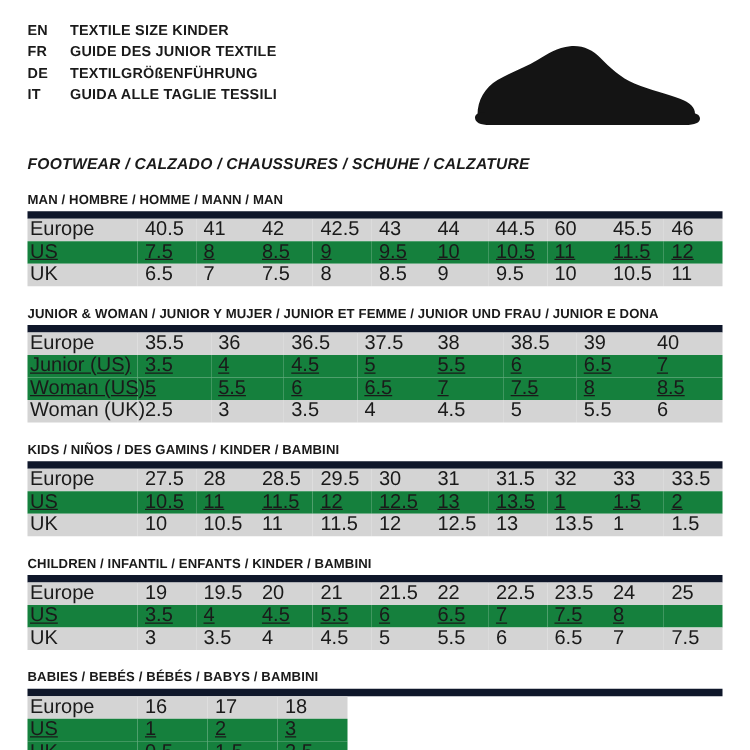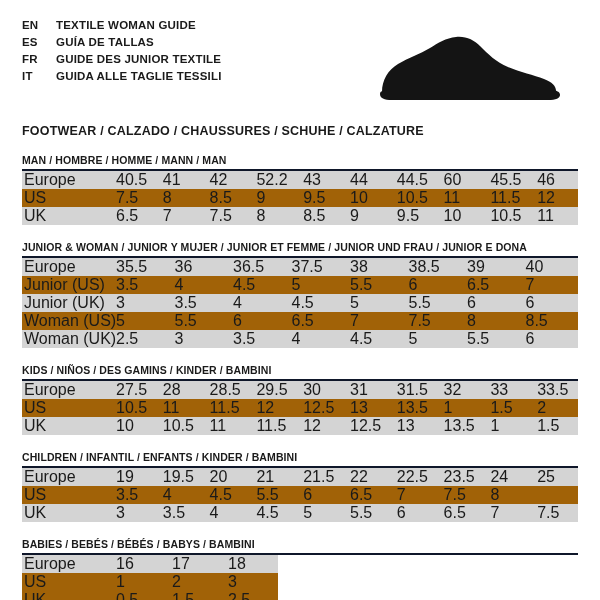--- a/index.html
+++ b/index.html
@@ -53,50 +53,52 @@
     top: 16px;
     width: 190px;
     height: 74px;
   }
 
   .section-title {
     font-size: 12.5px;
     font-weight: bold;
     margin-top: 14px;
     letter-spacing: 0.2px;
+    font-style: italic;
   }
 
   
   .block {
     margin-top: 16px;
   }
   .block-head {
     font-size: 10.5px;
     font-weight: bold;
     padding-bottom: 3px;
-    border-bottom: 2px solid #0f172a;
+    border-bottom: 6px solid #0f172a;
     letter-spacing: 0.1px;
   }
   table.sizes {
     border-collapse: collapse;
     width: 100%;
     table-layout: fixed;
     font-size: 16px;
   }
   table.sizes td {
     height: 17px;
     padding: 0 0 0 6px;
     color: #1a1a1a;
     white-space: nowrap;
   }
   table.sizes tr.shaded td {
     background: #d4d4d4;
   }
   table.sizes tr.plain td {
-    background: #a16207;
+    background: #15803d;
+    text-decoration: underline;
   }
   table.sizes td.lbl {
     width: 86px;
     text-align: left;
     padding-left: 2px;
   }
   table.sizes td.val {
     text-align: left;
   }
   .block.babies table.sizes td.val {
@@ -109,29 +111,29 @@
 </head>
 <body>
 
 <div class="page">
 
   <div class="header">
     <table class="lang-table">
       <tbody>
         <tr>
           <td class="lang-code">EN</td>
-          <td class="lang-text">TEXTILE WOMAN GUIDE</td>
-        </tr>
-        <tr>
-          <td class="lang-code">ES</td>
-          <td class="lang-text">GUÍA DE TALLAS</td>
+          <td class="lang-text">TEXTILE SIZE KINDER</td>
         </tr>
         <tr>
           <td class="lang-code">FR</td>
           <td class="lang-text">GUIDE DES JUNIOR TEXTILE</td>
+        </tr>
+        <tr>
+          <td class="lang-code">DE</td>
+          <td class="lang-text">TEXTILGRÖßENFÜHRUNG</td>
         </tr>
         <tr>
           <td class="lang-code">IT</td>
           <td class="lang-text">GUIDA ALLE TAGLIE TESSILI</td>
         </tr>
       </tbody>
     </table>
 
     <div class="shoe-wrap">
       <svg viewBox="0 0 190 74" width="190" height="74" aria-hidden="true">
@@ -145,21 +147,21 @@
 
   <div class="block">
     <div class="block-head">MAN / HOMBRE / HOMME / MANN / MAN</div>
     <table class="sizes">
       <tbody>
         <tr class="shaded">
           <td class="lbl">Europe</td>
           <td class="val">40.5</td>
           <td class="val">41</td>
           <td class="val">42</td>
-          <td class="val">52.2</td>
+          <td class="val">42.5</td>
           <td class="val">43</td>
           <td class="val">44</td>
           <td class="val">44.5</td>
           <td class="val">60</td>
           <td class="val">45.5</td>
           <td class="val">46</td>
         </tr>
         <tr class="plain">
           <td class="lbl">US</td>
           <td class="val">7.5</td>
@@ -208,31 +210,20 @@
         <tr class="plain">
           <td class="lbl">Junior (US)</td>
           <td class="val">3.5</td>
           <td class="val">4</td>
           <td class="val">4.5</td>
           <td class="val">5</td>
           <td class="val">5.5</td>
           <td class="val">6</td>
           <td class="val">6.5</td>
           <td class="val">7</td>
-        </tr>
-        <tr class="shaded">
-          <td class="lbl">Junior (UK)</td>
-          <td class="val">3</td>
-          <td class="val">3.5</td>
-          <td class="val">4</td>
-          <td class="val">4.5</td>
-          <td class="val">5</td>
-          <td class="val">5.5</td>
-          <td class="val">6</td>
-          <td class="val">6</td>
         </tr>
         <tr class="plain">
           <td class="lbl">Woman (US)</td>
           <td class="val">5</td>
           <td class="val">5.5</td>
           <td class="val">6</td>
           <td class="val">6.5</td>
           <td class="val">7</td>
           <td class="val">7.5</td>
           <td class="val">8</td>

